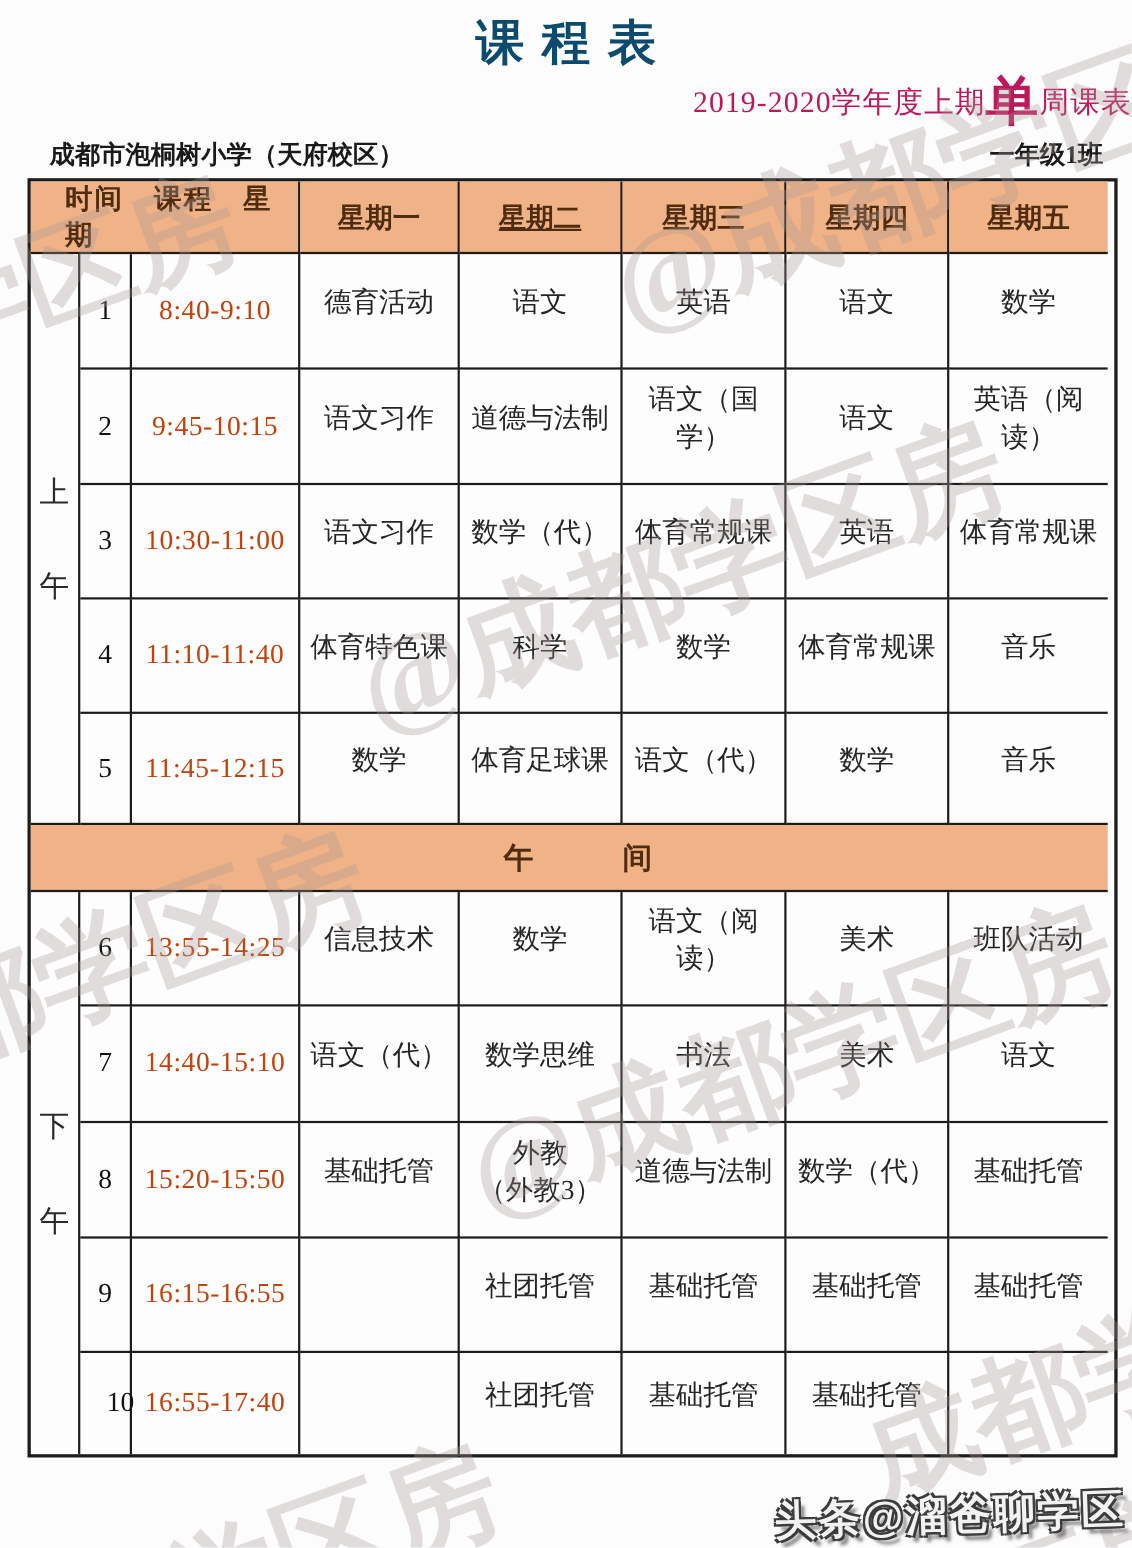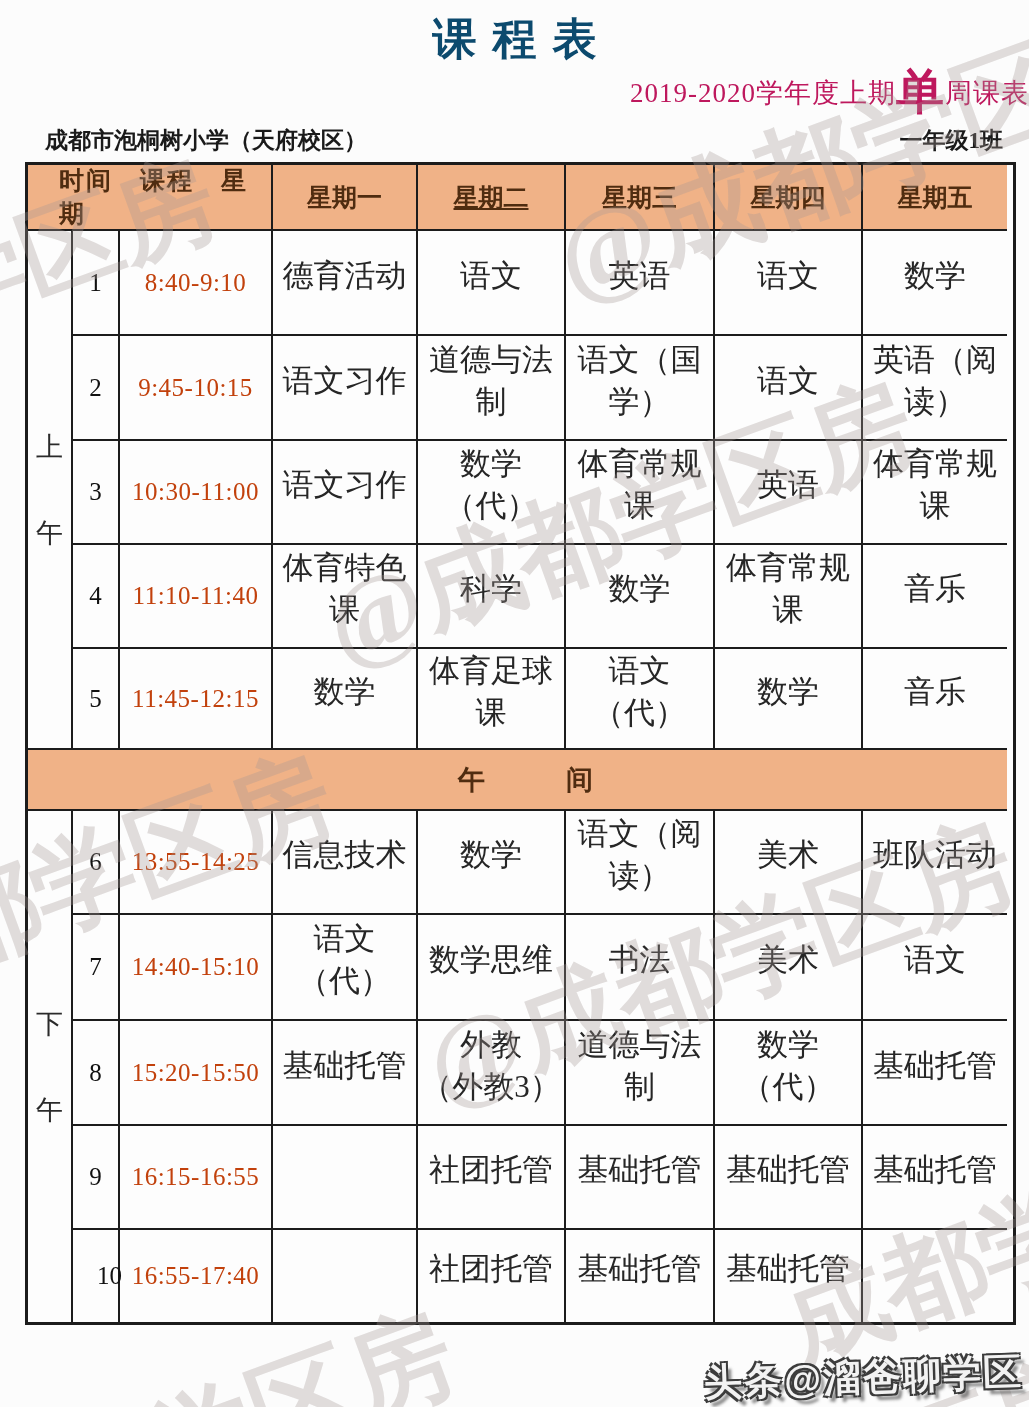--- a/index.html
+++ b/index.html
@@ -63,21 +63,21 @@
     font-family:"Liberation Sans","DejaVu Sans",sans-serif;
     padding-left:16px;
   }
   .section-label{
     flex-direction:column;gap:50px;
     font-size:27px;color:#2a2a2a;
   }
   .num{font-size:25px;color:#111;}
   .time{font-size:25px;color:#c2410c;letter-spacing:0.5px;}
   .subject{
-    font-size:31px;color:#262626;
+    font-size:25px;color:#262626;
     white-space:pre-line;text-align:center;line-height:1.35;
     padding-bottom:14px;
   }
   
   .watermark-layer{
     position:absolute;inset:0;z-index:3;
     pointer-events:none;overflow:hidden;
   }
   .wm{
     position:absolute;

